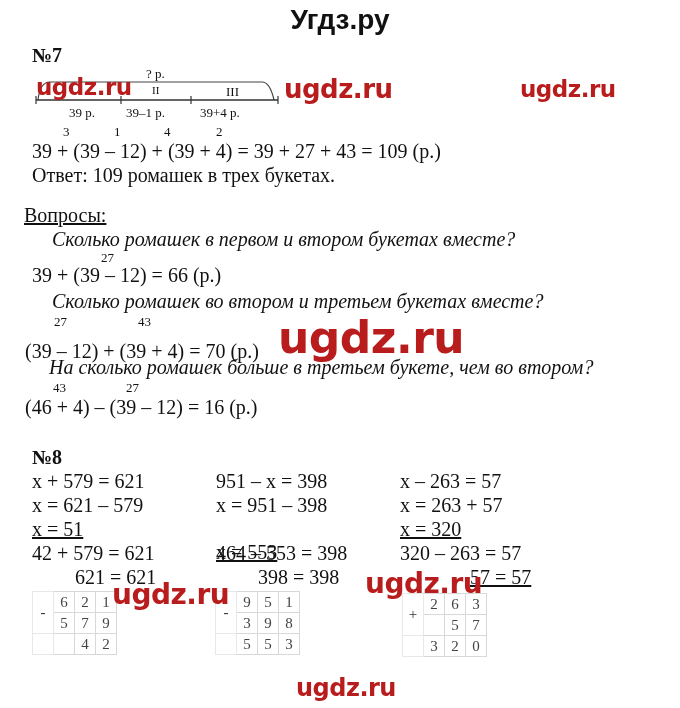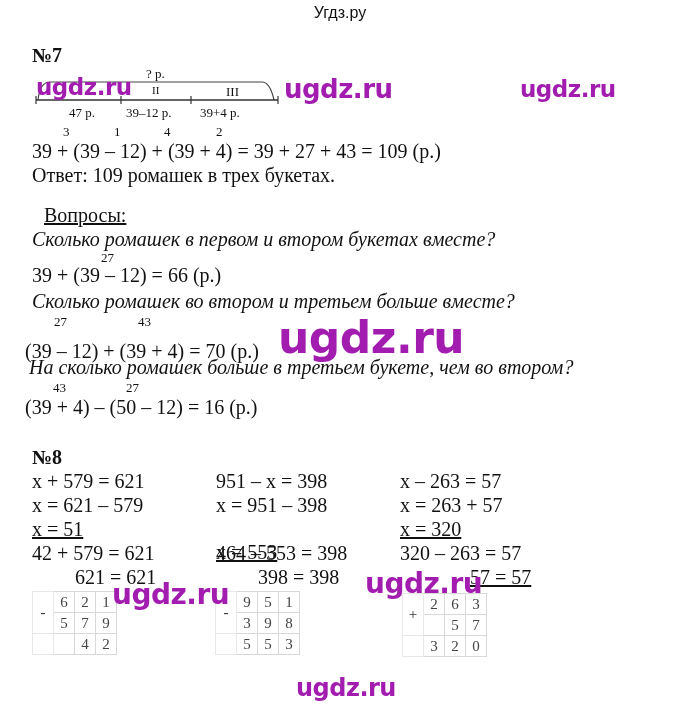--- a/index.html
+++ b/index.html
@@ -1,25 +1,25 @@
 <!DOCTYPE html>
 <html><head>
 <meta charset="utf-8">
 <style>
   html, body { margin: 0; padding: 0; background: #ffffff; }
   body { width: 680px; height: 708px; position: relative; overflow: hidden;
          font-family: "Liberation Serif", serif; color: #111; }
   .abs { position: absolute; white-space: nowrap; }
   .site-title { left: 0; width: 680px; top: 4px; text-align: center;
-    font-family: "Liberation Sans", sans-serif; font-size: 16px; color: #111; }
+    font-family: "Liberation Sans", sans-serif; font-size: 28px; color: #111; font-weight: bold; }
   .task-num { font-family: "Liberation Serif", serif; font-weight: bold; font-size: 20px; }
   .line { font-size: 20px; line-height: 22px; }
-  .it { font-style: italic; }
+  .it { font-style: italic; margin-left: 20px; }
   .sup { font-size: 13px; }
-  .wm { font-family: "DejaVu Sans", sans-serif; font-weight: bold; color: #a21caf; letter-spacing: -0.5px; }
+  .wm { font-family: "DejaVu Sans", sans-serif; font-weight: bold; color: #b91c1c; letter-spacing: -0.5px; }
   .wm-sm { font-size: 23px; }
   .wm-lg { font-size: 44px; }
   .u { text-decoration: underline; }
   .diag-label { font-size: 13px; }
   .grid { position: absolute; border-collapse: collapse; }
   .grid td { width: 20px; height: 20px; border: 1px solid #d8d8d8; text-align: center;
     font-size: 15px; color: #444; padding: 0; font-family: "Liberation Serif", serif; }
   .grid tr.sum td { border-top: 1.5px solid #555; }
   .grid td.op { border-color: #e8e8e8; color: #333; }
 </style>
@@ -35,53 +35,53 @@
     <path d="M4,22 Q6,4 16,4 L228,4 Q236,4 240,22" fill="none" stroke="#444" stroke-width="1.2"></path>
     <line x1="2" y1="22" x2="244" y2="22" stroke="#333" stroke-width="1.4"></line>
     <line x1="2" y1="18" x2="2" y2="26" stroke="#333" stroke-width="1.2"></line>
     <line x1="87" y1="18" x2="87" y2="26" stroke="#333" stroke-width="1.2"></line>
     <line x1="157" y1="18" x2="157" y2="26" stroke="#333" stroke-width="1.2"></line>
     <line x1="244" y1="18" x2="244" y2="26" stroke="#333" stroke-width="1.2"></line>
   </svg>
   <div class="abs diag-label" style="left:146px; top:66px;">? р.</div>
   <div class="abs diag-label" style="left:152px; top:84px; font-size:11px;">II</div>
   <div class="abs diag-label" style="left:226px; top:84px; font-size:13px;">III</div>
-  <div class="abs diag-label" style="left:69px; top:105px;">47 р.</div>
-  <div class="abs diag-label" style="left:126px; top:105px;">39–12  р.</div>
+  <div class="abs diag-label" style="left:69px; top:105px;">39 р.</div>
+  <div class="abs diag-label" style="left:126px; top:105px;">39–1  р.</div>
   <div class="abs diag-label" style="left:200px; top:105px;">39+4 р.</div>
 </div>
 
 <div class="abs wm wm-sm" style="left:36px; top:74px;">ugdz.ru</div>
 <div class="abs wm wm-sm" style="left:284px; top:74px; font-size:26px;">ugdz.ru</div>
 <div class="abs wm wm-sm" style="left:520px; top:76px;">ugdz.ru</div>
 
 <div class="abs sup" style="left:63px; top:124px;">3</div>
 <div class="abs sup" style="left:114px; top:124px;">1</div>
 <div class="abs sup" style="left:164px; top:124px;">4</div>
 <div class="abs sup" style="left:216px; top:124px;">2</div>
 
 <div class="abs line" style="left:32px; top:140px;">39 + (39 – 12) + (39 + 4) = 39 + 27 + 43 = 109 (р.)</div>
 <div class="abs line" style="left:32px; top:164px;">Ответ: 109 ромашек в трех букетах.</div>
 
-<div class="abs line u" style="left:44px; top:204px;">Вопросы:</div>
+<div class="abs line u" style="left:24px; top:204px;">Вопросы:</div>
 
 <div class="abs line it" style="left:32px; top:228px;">Сколько ромашек в первом и втором букетах вместе?</div>
 <div class="abs sup" style="left:101px; top:250px;">27</div>
 <div class="abs line" style="left:32px; top:264px;">39 + (39 – 12) = 66 (р.)</div>
 
-<div class="abs line it" style="left:32px; top:290px;">Сколько ромашек во втором и третьем больше вместе?</div>
+<div class="abs line it" style="left:32px; top:290px;">Сколько ромашек во втором и третьем букетах вместе?</div>
 <div class="abs sup" style="left:54px; top:314px;">27</div>
 <div class="abs sup" style="left:138px; top:314px;">43</div>
 <div class="abs line" style="left:25px; top:340px;">(39 – 12) + (39 + 4) = 70 (р.)</div>
 <div class="abs wm wm-lg" style="left:278px; top:312px;">ugdz.ru</div>
 
 <div class="abs line it" style="left:29px; top:356px;">На сколько ромашек больше в третьем букете, чем во втором?</div>
 <div class="abs sup" style="left:53px; top:380px;">43</div>
 <div class="abs sup" style="left:126px; top:380px;">27</div>
-<div class="abs line" style="left:25px; top:396px;">(39 + 4) – (50 – 12) = 16 (р.)</div>
+<div class="abs line" style="left:25px; top:396px;">(46 + 4) – (39 – 12) = 16 (р.)</div>
 
 <div class="abs task-num" style="left:32px; top:446px;">№8</div>
 
 <div>
   <div class="abs line" style="left:32px; top:470px;">x + 579 = 621</div>
   <div class="abs line" style="left:32px; top:494px;">x = 621 – 579</div>
   <div class="abs line u" style="left:32px; top:518px;">x = 51</div>
   <div class="abs line" style="left:32px; top:542px;">42 + 579 = 621</div>
   <div class="abs line" style="left:75px; top:566px;">621 = 621</div>
 </div>

